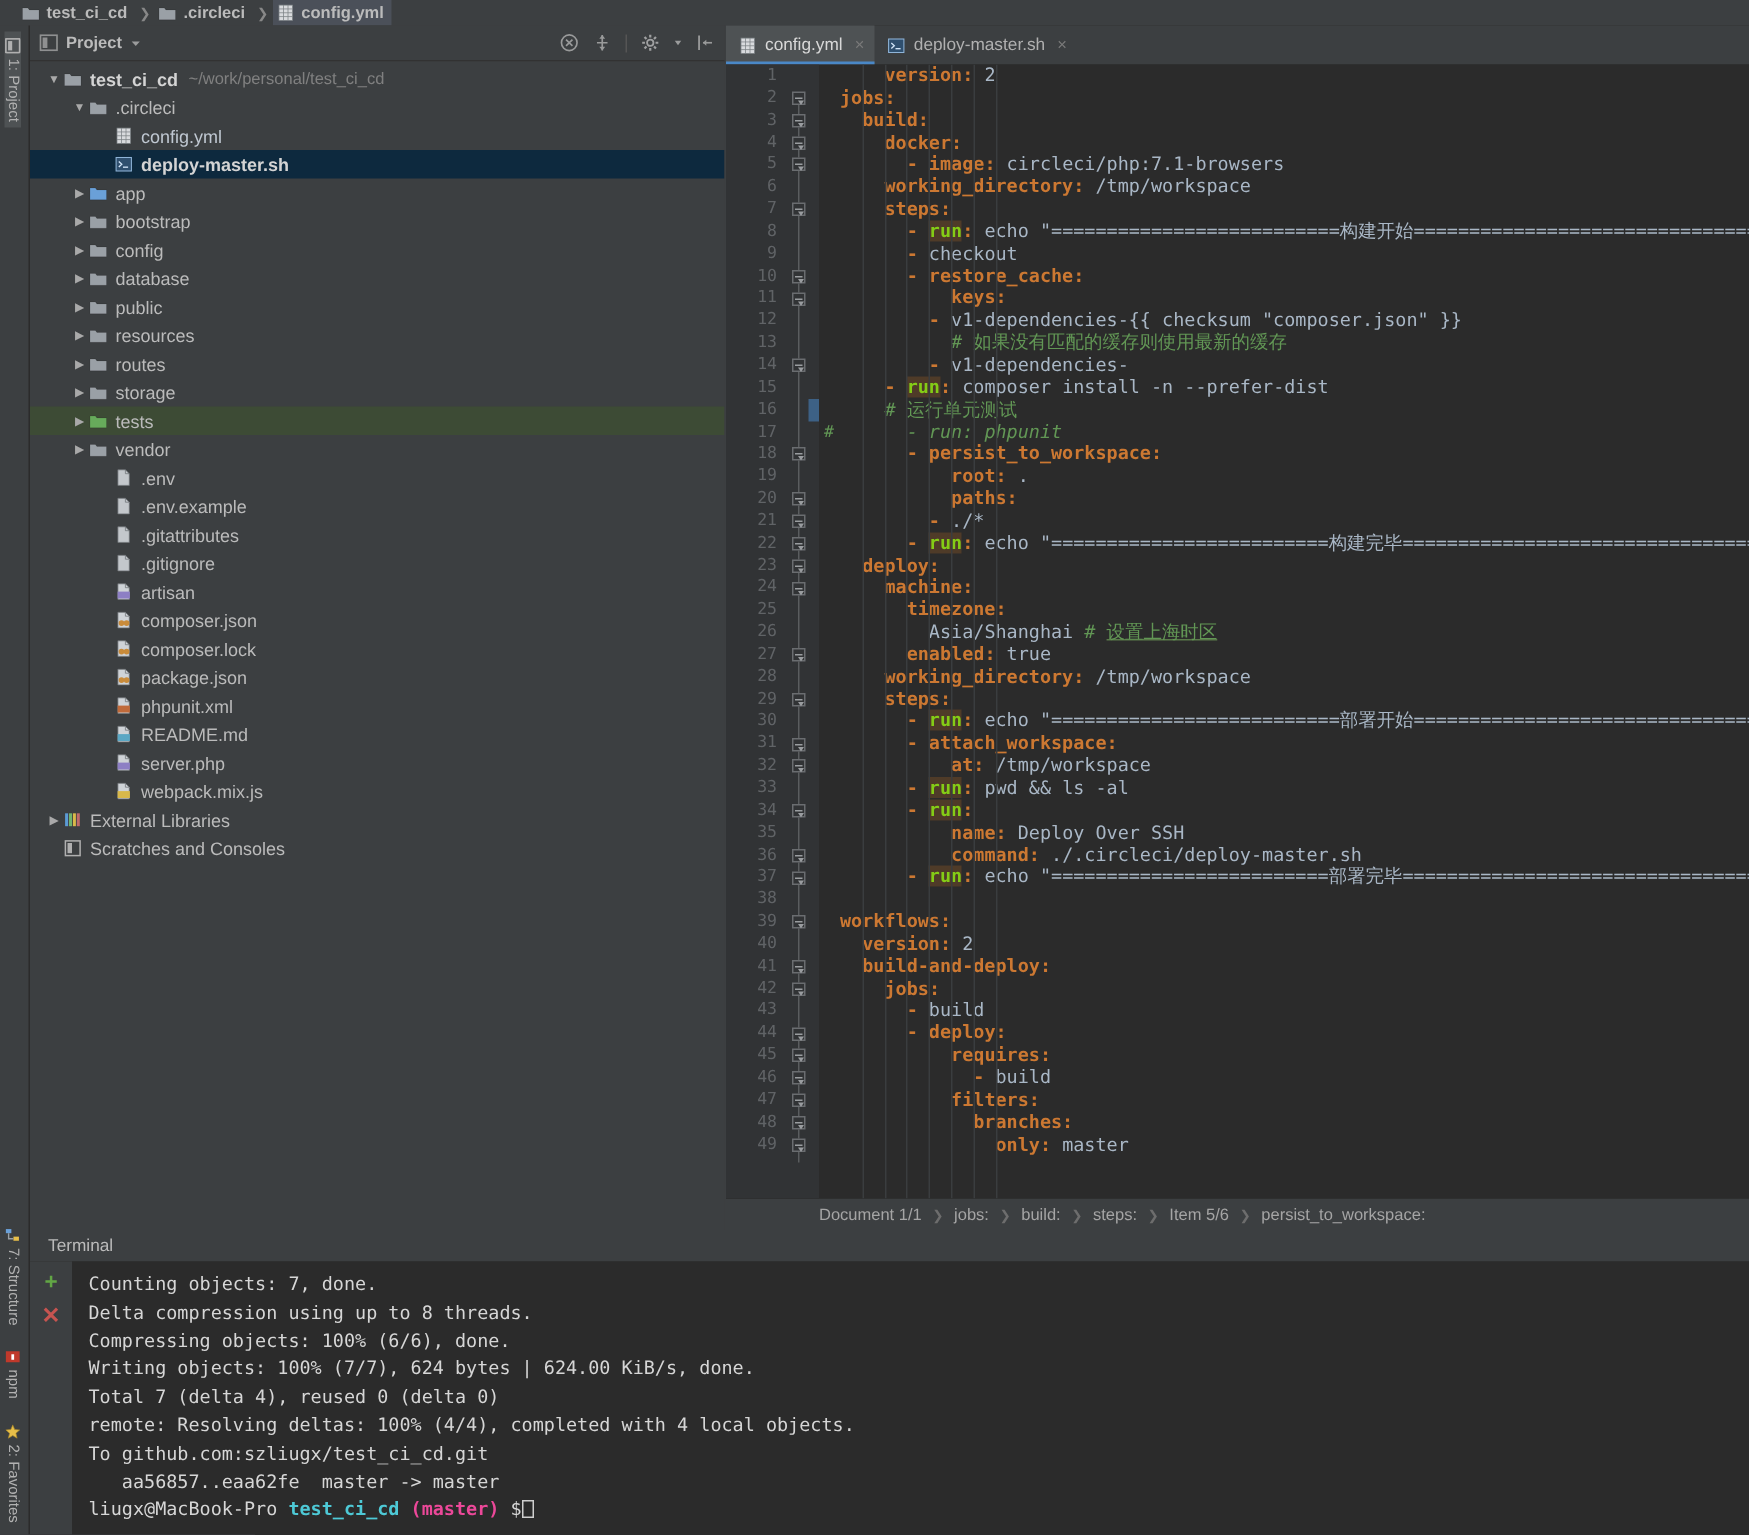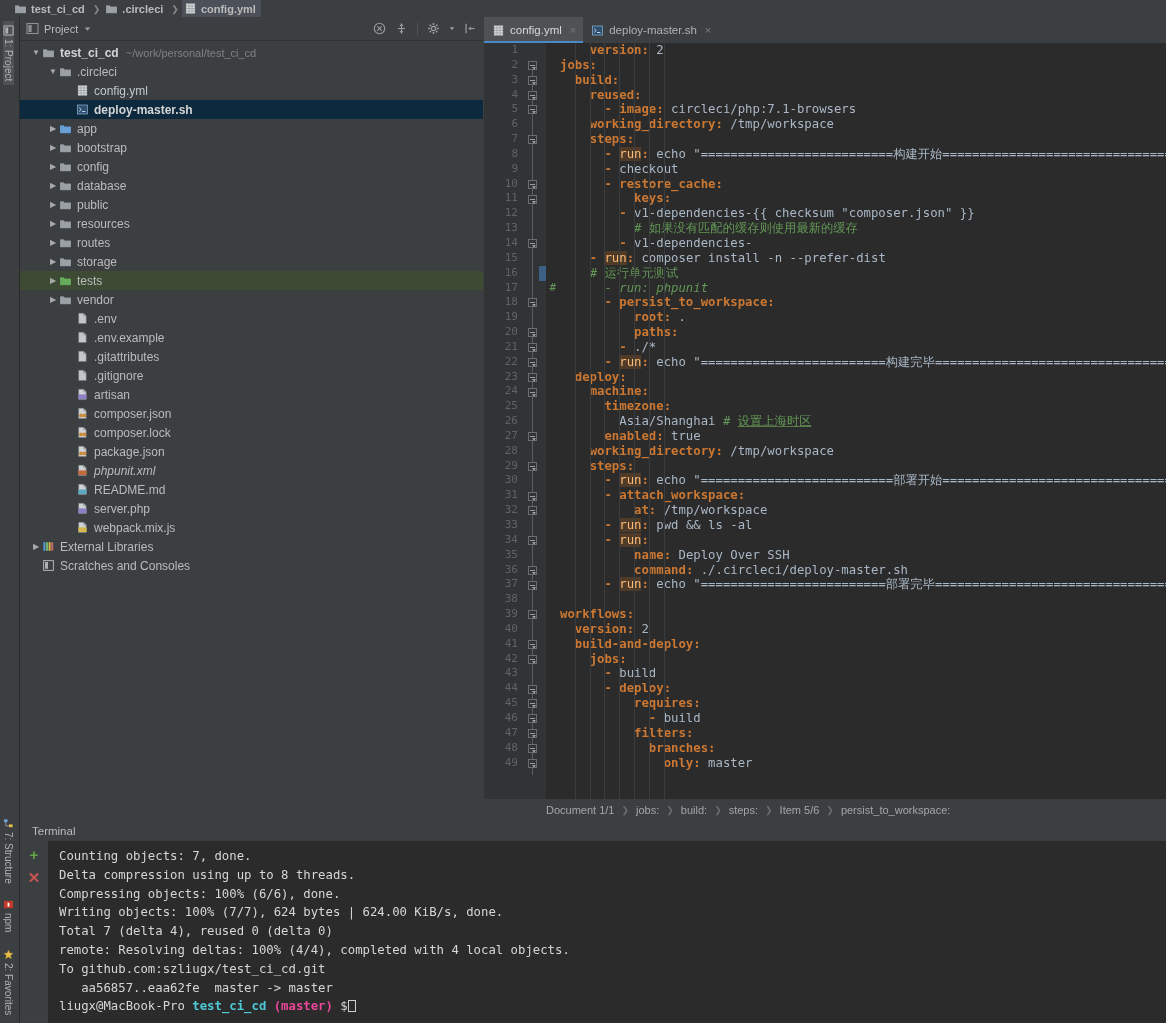--- a/index.html
+++ b/index.html
@@ -40,21 +40,21 @@
 
   
   .project {
     position: absolute; left: 20px; top: 17px; width: 463px; height: 803px;
     background: #3c3f41; display: flex; flex-direction: column;
   }
   .proj-header {
     height: 24px; display: flex; align-items: center; padding: 0 6px;
     background: #3c3f41; gap: 5px; border-bottom: 1px solid #323232;
   }
-  .proj-title { font-size: 11px; color: #bbbbbb; font-weight: normal; }
+  .proj-title { font-size: 11px; color: #bbbbbb; font-weight: bold; }
   .proj-tools { margin-left: auto; display: flex; align-items: center; gap: 9px; }
   .tool-ico { width: 13px; height: 13px; opacity: .72; display: block; }
   .vdiv { width: 1px; height: 12px; background: #555; }
 
   .tree { flex: 1; background: #3c3f41; padding-top: 2px; overflow: hidden; }
   .row {
     height: 19px; display: flex; align-items: center; font-size: 12px;
     color: #bbbbbb; white-space: nowrap; padding-right: 6px;
   }
   .row.sel { background: #0d293e; }
@@ -104,21 +104,21 @@
   }
   .fbar { position: absolute; right: 13px; width: 1px; background: #5a5d5f; }
   .blue-mark { position: absolute; right: 0; width: 7px; height: 15px; background: #3d6185; }
 
   .code {
     flex: 1; position: relative; font-family: "DejaVu Sans Mono", monospace;
     font-size: 12.3px; padding-left: 14px; padding-top: 0;
   }
   .cl { height: 14.85px; line-height: 14.85px; white-space: pre; color: #a9b7c6; }
   .k  { color: #cc7832; font-weight: bold; }
-  .kb { color: #fdba74; font-weight: normal; background: #4f3b28; }
+  .kb { color: #84cc16; font-weight: bold; background: #4f3b28; }
   .v  { color: #a9b7c6; }
   .cm { color: #629755; }
   .cmi{ color: #629755; font-style: italic; }
   .cmu{ color: #629755; text-decoration: underline; text-decoration-color: #5a7a4a; }
   .d  { color: #cc7832; font-weight: bold; }
   .indent-guide { position:absolute; top:0; bottom:0; width:1px; background:#3a3d3f; }
 
   .statusline {
     height: 21px; flex: none; background: #3c3f41; display: flex;
     align-items: center; padding-left: 62px; gap: 7px; font-size: 11px; color: #a5a5a5;
@@ -421,21 +421,21 @@
         <div class="row" style="padding-left: 44px;">
           <span class="arrow"></span>
           <svg viewBox="0 0 13 13" class="ico">
             <path d="M2.6 1.2 h5 l2.6 2.6 v7.8 h-7.6 Z" fill="#cfd3d7" stroke="#6d7276" stroke-width="0.5"></path>
             <path d="M7.6 1.2 v2.6 h2.6" fill="none" stroke="#6d7276" stroke-width="0.5"></path>
             <circle cx="5" cy="8.4" r="1.9" fill="#c98b3a"></circle>
             <circle cx="8.4" cy="8.4" r="1.9" fill="#c98b3a"></circle>
           </svg>
           <span class="lbl">package.json</span>
         </div>
-        <div class="row" style="padding-left: 44px; font-style: italic;">
+        <div class="row" style="padding-left: 44px;">
           <span class="arrow"></span>
           <svg viewBox="0 0 13 13" class="ico">
             <path d="M2.6 1.2 h5 l2.6 2.6 v7.8 h-7.6 Z" fill="#cfd3d7" stroke="#6d7276" stroke-width="0.5"></path>
             <path d="M7.6 1.2 v2.6 h2.6" fill="none" stroke="#6d7276" stroke-width="0.5"></path>
             <rect x="2.4" y="6.4" width="8.2" height="4.6" fill="#c06a3a"></rect>
           </svg>
           <span class="lbl">phpunit.xml</span>
         </div>
         <div class="row" style="padding-left: 44px;">
           <span class="arrow"></span>
@@ -651,21 +651,21 @@
           </div>
           <div class="ln">49</div>
           <div class="fold minus" style="top: 715.8px;">
             <span></span>
           </div>
         </div>
       <div class="code" id="code">
           <div class="cl"><span>    </span><span class="k">version</span><span class="k">: </span><span class="v">2</span></div>
           <div class="cl"><span class="k">jobs:</span></div>
           <div class="cl"><span>  </span><span class="k">build:</span></div>
-          <div class="cl"><span>    </span><span class="k">reused:</span></div>
+          <div class="cl"><span>    </span><span class="k">docker:</span></div>
           <div class="cl"><span>      </span><span class="d">- </span><span class="k">image</span><span class="k">: </span><span class="v">circleci/php:7.1-browsers</span></div>
           <div class="cl"><span>    </span><span class="k">working_directory</span><span class="k">: </span><span class="v">/tmp/workspace</span></div>
           <div class="cl"><span>    </span><span class="k">steps:</span></div>
           <div class="cl"><span>      </span><span class="d">- </span><span class="kb">run</span><span class="k">: </span><span class="v">echo "==========================构建开始================================="</span></div>
           <div class="cl"><span>      </span><span class="d">- </span><span class="v">checkout</span></div>
           <div class="cl"><span>      </span><span class="d">- </span><span class="k">restore_cache</span><span class="k">:</span></div>
           <div class="cl"><span>          </span><span class="k">keys</span><span class="k">:</span></div>
           <div class="cl"><span>        </span><span class="d">- </span><span class="v">v1-dependencies-{{ checksum "composer.json" }}</span></div>
           <div class="cl"><span>          </span><span class="cm"># 如果没有匹配的缓存则使用最新的缓存</span></div>
           <div class="cl"><span>        </span><span class="d">- </span><span class="v">v1-dependencies-</span></div>

